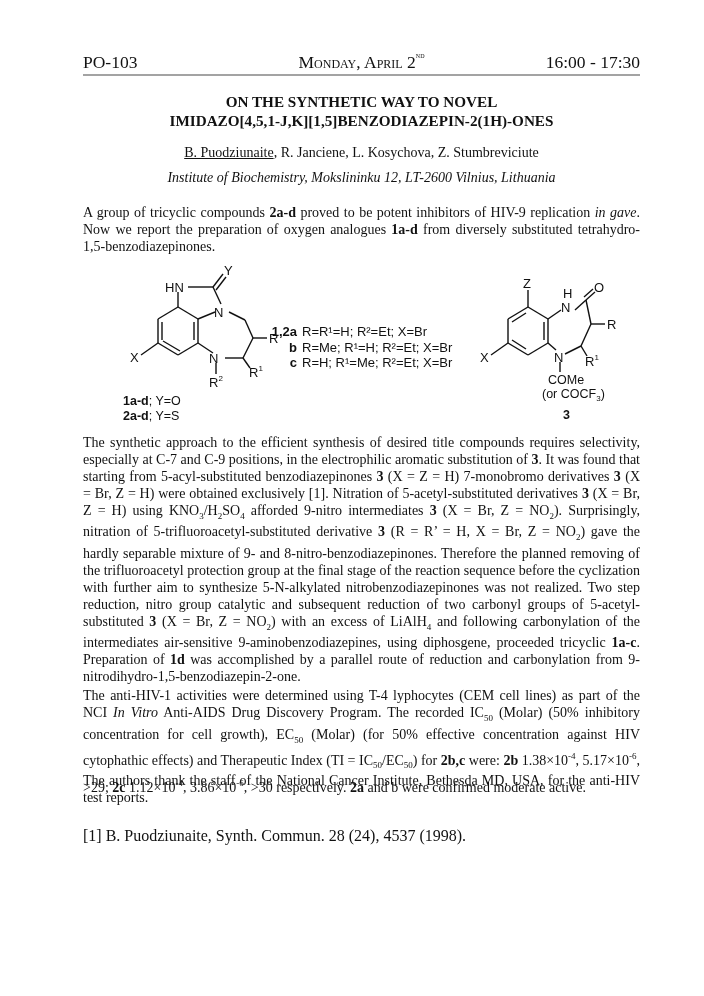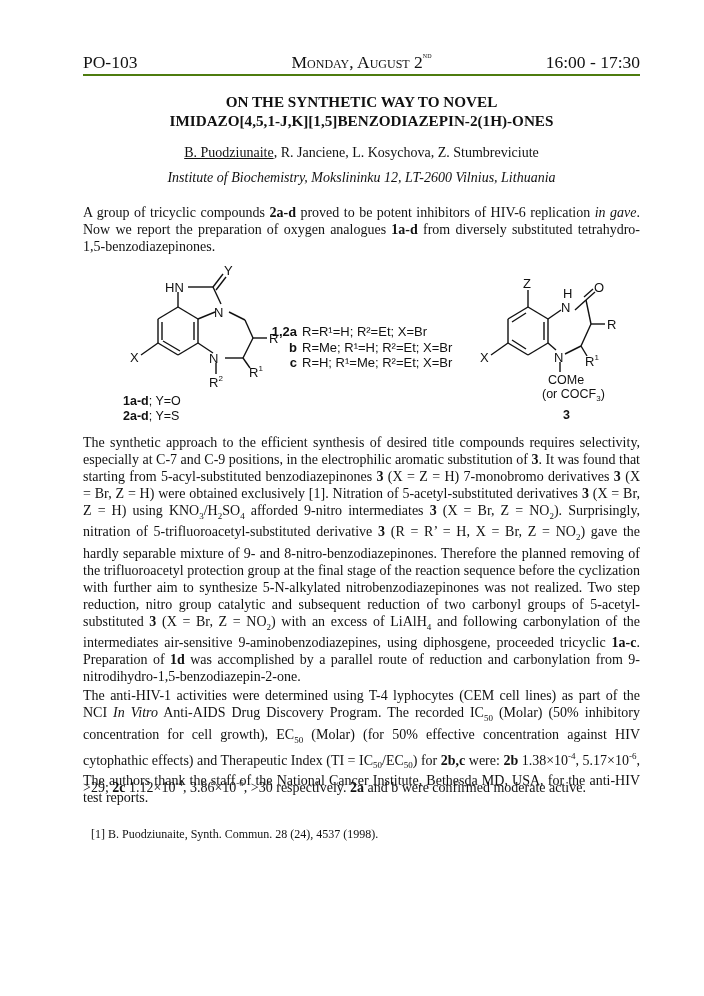--- a/index.html
+++ b/index.html
@@ -1,61 +1,61 @@
 <!DOCTYPE html>
 <html><head>
   <meta charset="utf-8">
   <style>
     html, body { margin: 0; padding: 0; background: #ffffff; }
     body { width: 704px; height: 996px; position: relative; overflow: hidden; color: #111; font-family: "Liberation Serif", "DejaVu Serif", serif; }
     .page { position: absolute; left: 83px; top: 0; width: 557px; }
-    .header { position: absolute; top: 50px; left: 0; width: 557px; height: 24px; border-bottom: 2px solid #4d7c0f; font-size: 17.5px; }
+    .header { position: absolute; top: 50px; left: 0; width: 557px; height: 24px; border-bottom: 2px solid #a3a3a3; font-size: 17.5px; }
     .header .left { position: absolute; left: 0; top: 2px; }
     .header .center { position: absolute; left: 0; right: 0; top: 2px; text-align: center; font-variant: small-caps; }
     .header .center sup { font-size: 9px; vertical-align: top; position: relative; top: -2px; }
     .header .right { position: absolute; right: 0; top: 2px; }
     .title { position: absolute; top: 92px; left: 0; width: 557px; text-align: center; font-weight: bold; font-size: 15.2px; line-height: 19px; }
     .authors { position: absolute; top: 145px; left: 0; width: 557px; text-align: center; font-size: 14px; }
     .authors .presenter { text-decoration: underline; }
     .affil { position: absolute; top: 170px; left: 0; width: 557px; text-align: center; font-size: 14px; font-style: italic; }
     .para { position: absolute; left: 0; width: 557px; font-size: 14px; line-height: 16.9px; text-align: justify; }
     .para b { font-weight: bold; }
     .intro { top: 205px; }
     .body1 { top: 435px; }
     .body2 { top: 688px; }
     .ack { top: 773px; }
-    .ref { position: absolute; left: 8px; top: 827px; font-size: 12px; }
+    .ref { position: absolute; left: 0; top: 827px; font-size: 16px; }
     sub, sup.s { font-size: 9px; }
     .scheme { position: absolute; top: 262px; left: 0; width: 557px; height: 160px; font-family: "Liberation Sans", "DejaVu Sans", sans-serif; }
     .scheme svg text { font-family: "Liberation Sans", "DejaVu Sans", sans-serif; }
     .legend { position: absolute; left: 178px; top: 62px; font-size: 13px; line-height: 15.5px; font-family: "Liberation Sans", "DejaVu Sans", sans-serif; }
     .legend .row { white-space: nowrap; }
     .legend .lbl { font-weight: bold; display: inline-block; width: 36px; text-align: right; margin-right: 5px; }
   </style>
 </head>
 <body>
 
 <div class="page">
 
   <div class="header">
     <span class="left">PO-103</span>
-    <span class="center"><span>Monday, August 2</span><sup>nd</sup></span>
+    <span class="center"><span>Monday, April 2</span><sup>nd</sup></span>
     <span class="right">16:00 - 17:30</span>
   </div>
 
   <div class="title">
     <div>ON THE SYNTHETIC WAY TO NOVEL</div>
     <div>IMIDAZO[4,5,1-J,K][1,5]BENZODIAZEPIN-2(1H)-ONES</div>
   </div>
 
   <div class="authors"><span class="presenter">B. Puodziunaite</span><span>, R. Janciene, L. Kosychova, Z. Stumbreviciute</span></div>
 
   <div class="affil">Institute of Biochemistry, Mokslininku 12, LT-2600 Vilnius, Lithuania</div>
 
-  <div class="para intro"><span>A group of tricyclic compounds </span><b>2a-d</b><span> proved to be potent inhibitors of HIV-6 replication </span><i>in gave</i><span>. Now we report the preparation of oxygen analogues </span><b>1a-d</b><span> from diversely substituted tetrahydro-1,5-benzodiazepinones.</span></div>
+  <div class="para intro"><span>A group of tricyclic compounds </span><b>2a-d</b><span> proved to be potent inhibitors of HIV-9 replication </span><i>in gave</i><span>. Now we report the preparation of oxygen analogues </span><b>1a-d</b><span> from diversely substituted tetrahydro-1,5-benzodiazepinones.</span></div>
 
   <div class="scheme">
 
     <svg width="180" height="160" style="position:absolute;left:20px;top:0;" viewBox="0 0 180 160">
       <g stroke="#111" stroke-width="1.4" fill="none">
 
         <line x1="55" y1="57" x2="75" y2="45"></line>
         <line x1="75" y1="45" x2="95" y2="57"></line>
         <line x1="95" y1="57" x2="95" y2="81"></line>
         <line x1="95" y1="81" x2="75" y2="93"></line>

